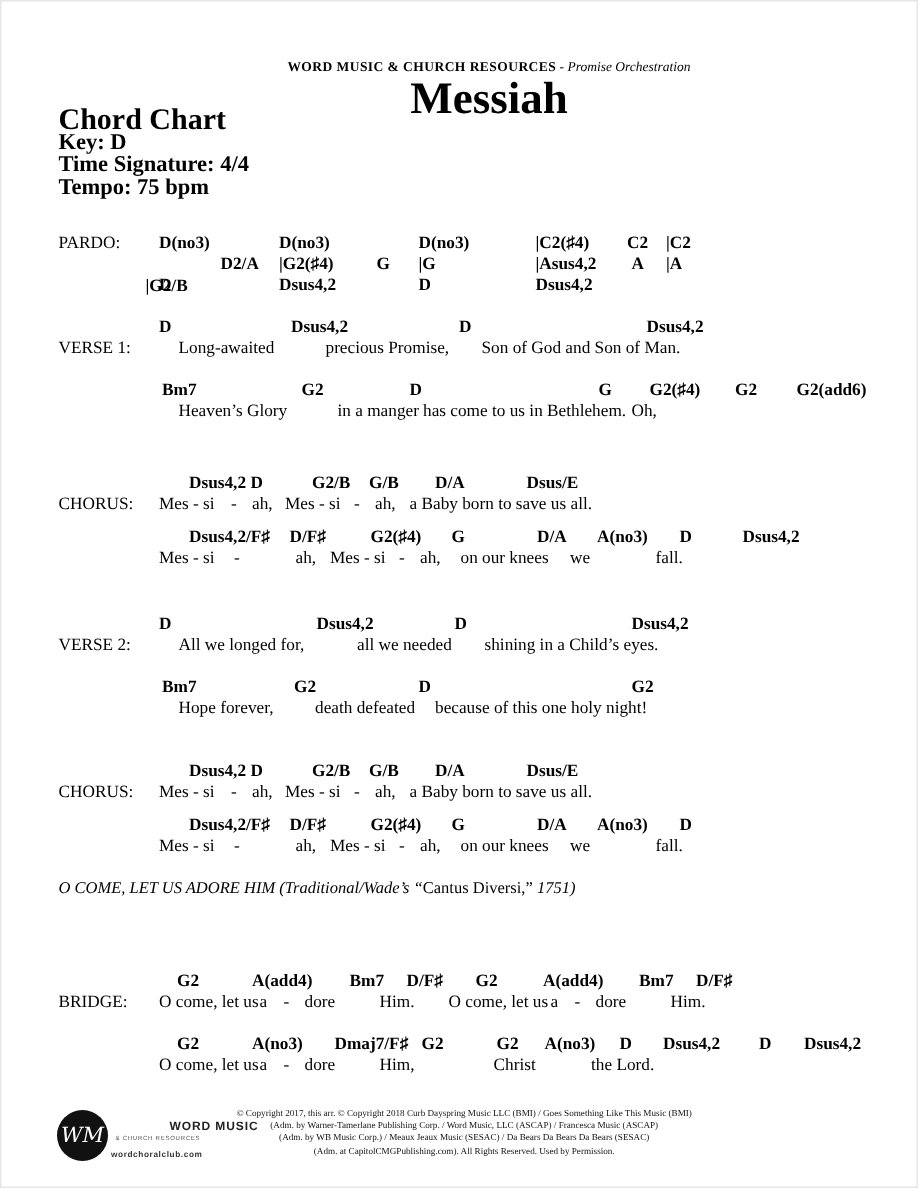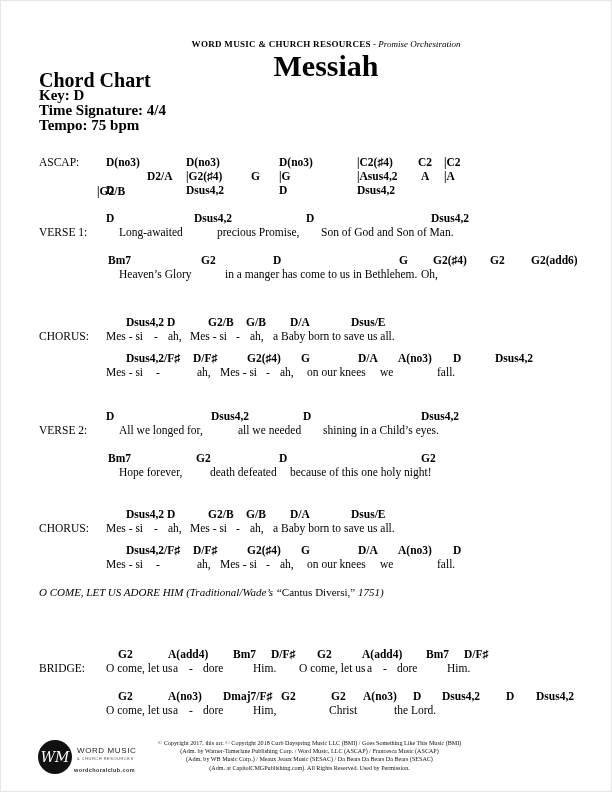--- a/index.html
+++ b/index.html
@@ -27,21 +27,21 @@
   .line.chord .seg { font-weight:bold; }
   .line .label { position:absolute; top:0; font-weight:normal; font-style:normal; }
   .line.note { font-style:italic; font-size:11px; }
   .line.note .rm { font-style:normal; }
   
   .logo-circle { position:absolute; left:37px; top:739px; width:34px; height:34px;
                  border-radius:50%; background:#111; color:#fff; text-align:center;
                  line-height:34px; font-style:italic; font-size:14px;
                  font-family:"DejaVu Serif", serif; }
   .logo-text { position:absolute; left:76px; top:745px; font-family:"Liberation Sans", sans-serif; }
-  .logo-name { font-size:8px; font-weight:normal; letter-spacing:.6px; color:#222; }
+  .logo-name { font-size:8px; font-weight:bold; letter-spacing:.6px; color:#222;margin-left:36px; }
   .logo-sub { font-size:4px; letter-spacing:.5px; color:#555; margin-top:1px; }
   .logo-url { position:absolute; left:73px; top:766px; font-family:"Liberation Sans", sans-serif;
               font-size:5.5px; font-weight:bold; letter-spacing:.4px; color:#333; }
   .copyright { position:absolute; left:136px; top:738px; width:345px; text-align:center;
                font-size:6.1px; line-height:8.2px; color:#111; }
 </style>
 </head>
 <body>
 
 <div class="page">
@@ -54,21 +54,21 @@
 
   <div class="meta">
     <div>Key: D</div>
     <div>Time Signature: 4/4</div>
     <div>Tempo: 75 bpm</div>
   </div>
 
 
   <div id="chart">
       <div class="line chord" style="top: 155px;">
-        <span class="label" style="left: 38px;">ASCAP:</span>
+        <span class="label" style="left: 38px;">PARDO:</span>
         <span class="seg" style="left: 105px;">D(no3)</span>
         <span class="seg" style="left: 185px;">D(no3)</span>
         <span class="seg" style="left: 278px;">D(no3)</span>
         <span class="seg" style="left: 356px;">|C2(♯4)</span>
         <span class="seg" style="left: 417px;">C2</span>
         <span class="seg" style="left: 443px;">|C2</span>
       </div>
       <div class="line chord" style="top: 169px;">
         <span class="seg" style="left: 96px; margin-top: 15px;">|G2/B</span>
         <span class="seg" style="left: 146px;">D2/A</span>

